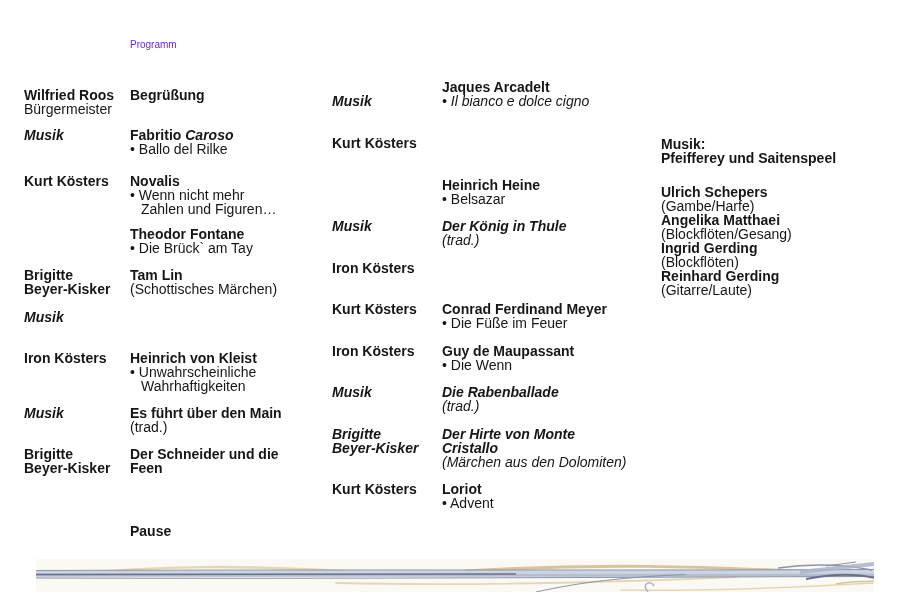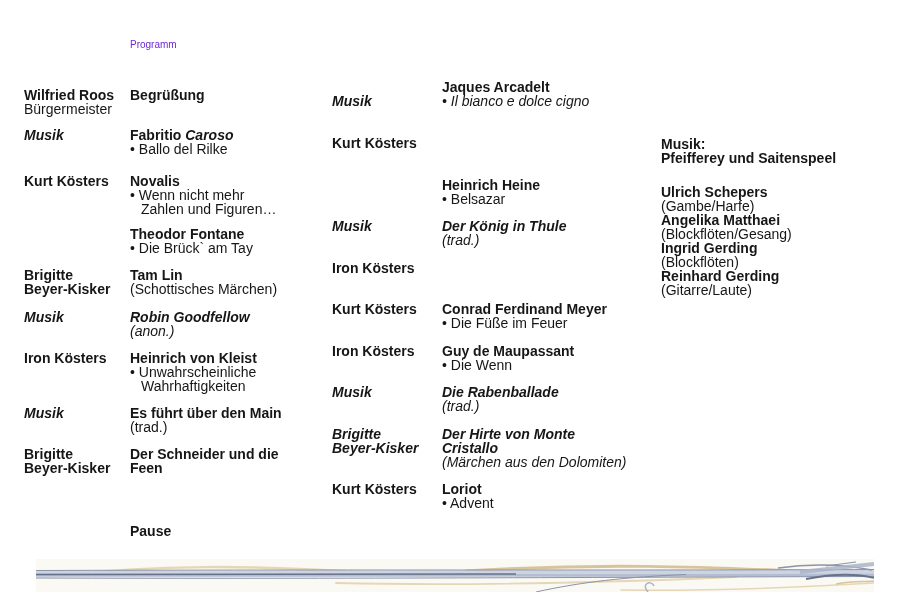--- a/index.html
+++ b/index.html
@@ -61,24 +61,20 @@
     <div class="b">Beyer-Kisker</div>
   </div>
   <div class="cell Li" style="top:268px">
     <div class="b">Tam Lin</div>
     <div>(Schottisches Märchen)</div>
   </div>
 
   <div class="cell Ln" style="top:310px">
     <div class="b i">Musik</div>
   </div>
-  <div class="cell Li" style="top:310px">
-    <div class="b i">Robin Goodfellow</div>
-    <div class="i">(anon.)</div>
-  </div>
 
   <div class="cell Ln" style="top:351px">
     <div class="b">Iron Kösters</div>
   </div>
   <div class="cell Li" style="top:351px">
     <div class="b">Heinrich von Kleist</div>
     <div>• Unwahrscheinliche</div>
     <div class="cont">Wahrhaftigkeiten</div>
   </div>
 

